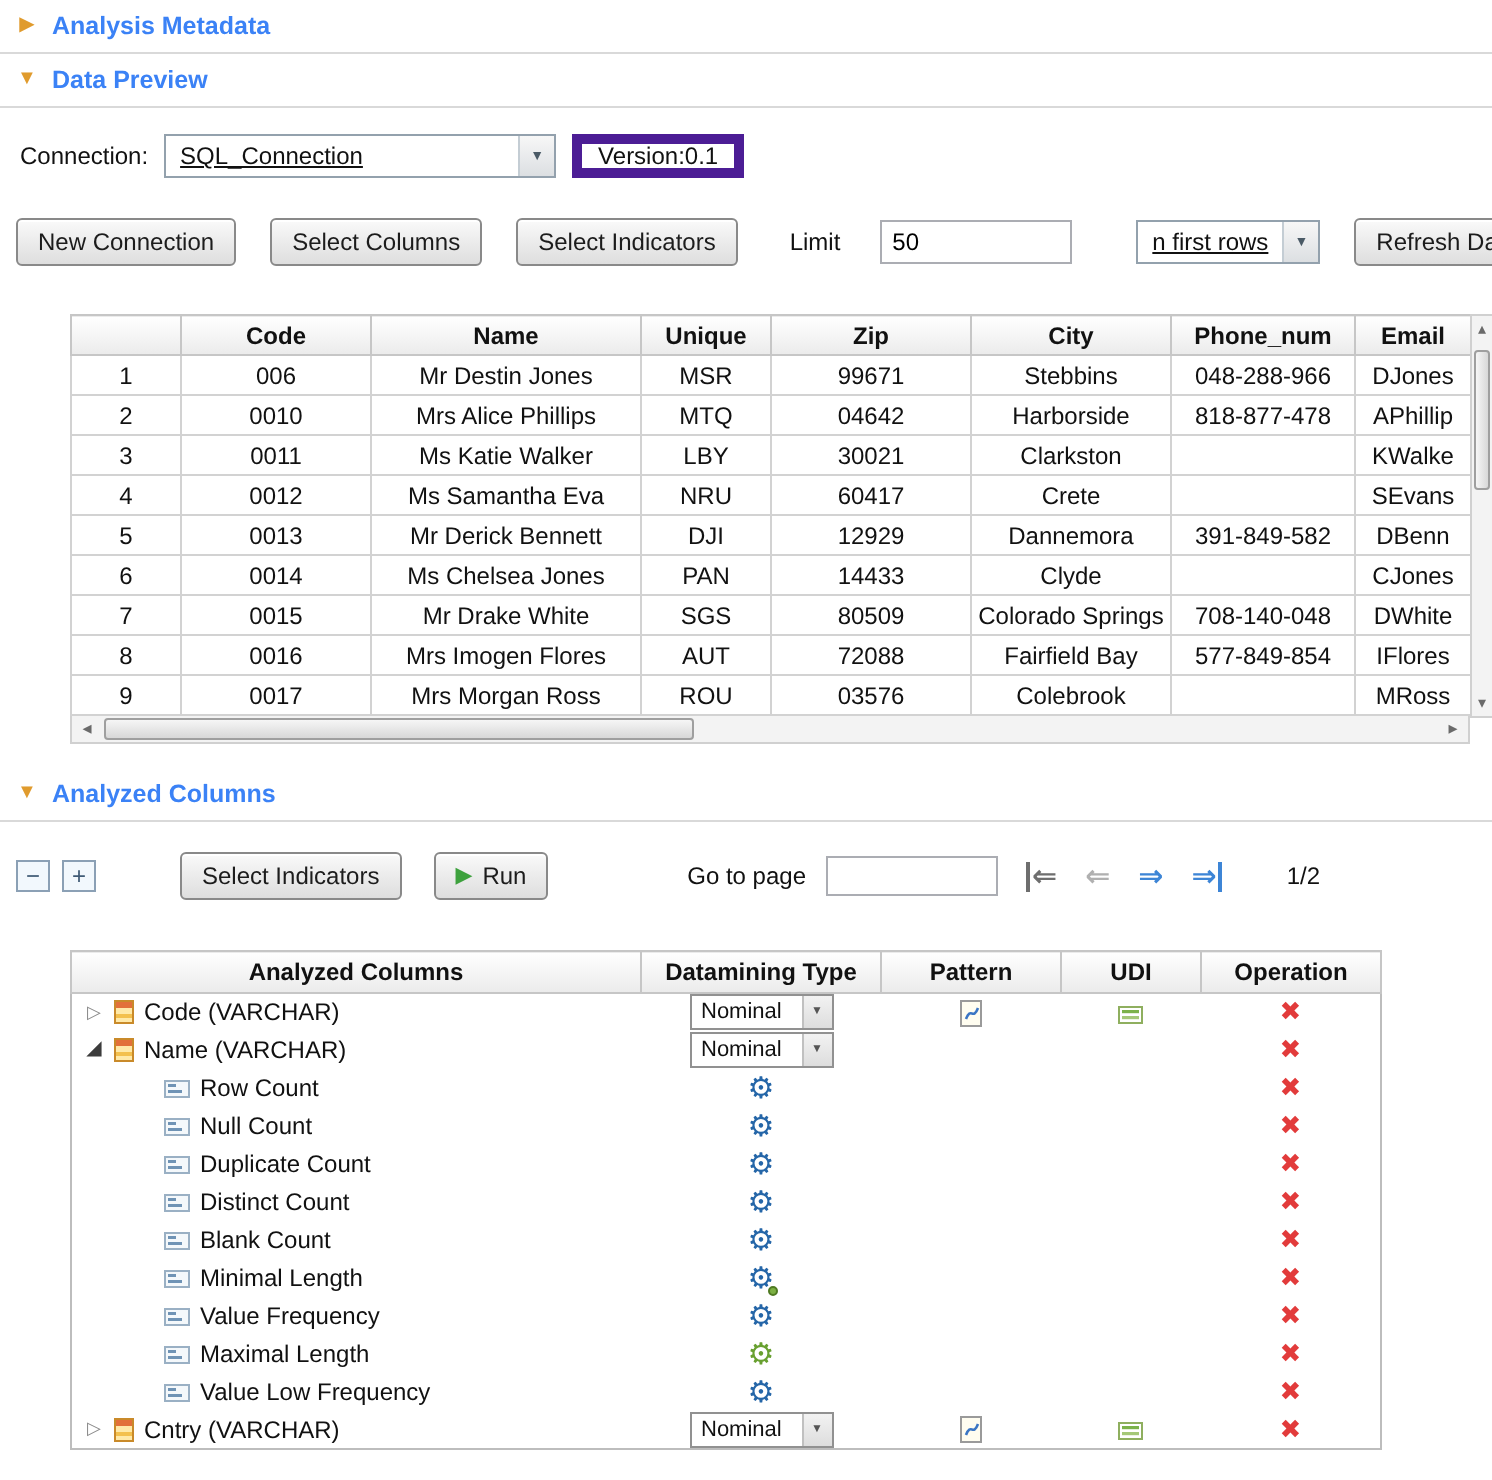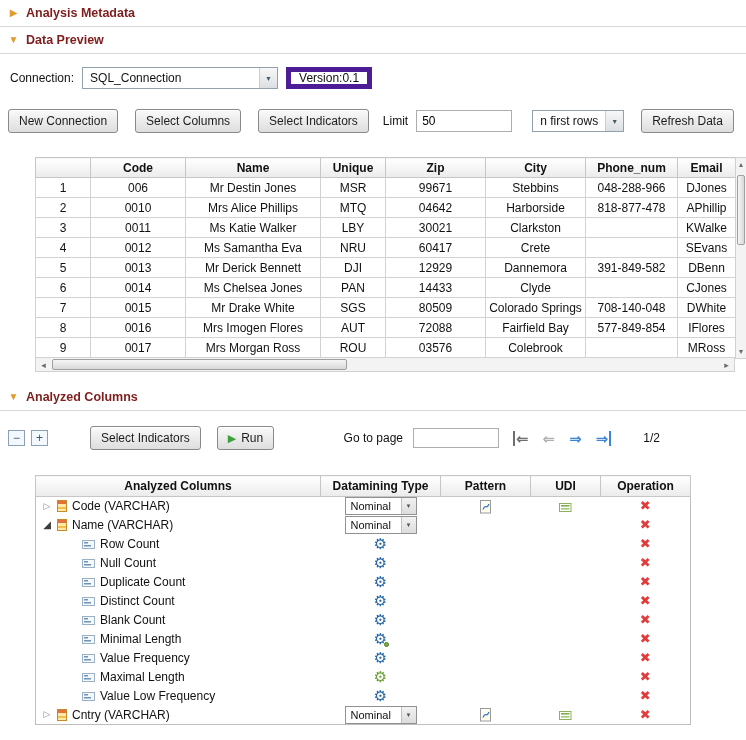--- a/index.html
+++ b/index.html
@@ -3,39 +3,39 @@
 <meta charset="utf-8">
 <style>
   * { margin:0; padding:0; box-sizing:border-box; }
   html,body { width:746px; height:740px; overflow:hidden; background:#ffffff;
     font-family:"Liberation Sans","DejaVu Sans",sans-serif; font-size:12px; color:#111; }
   .page { position:relative; width:746px; height:740px; overflow:hidden; }
 
   
   .sec-head { display:flex; align-items:center; gap:7px; height:26px; padding:0 8px; }
   .twistie { font-size:10px; color:#e09b2d; width:11px; text-align:center; line-height:1; }
-  .sec-title { font-weight:bold; color:#7f1d1d; font-size:12.5px; }
+  .sec-title { font-weight:bold; color:#3b82f6; font-size:12.5px; }
   .hr { border-bottom:1px solid #d9d9d9; height:0; }
 
   
   .conn-row { display:flex; align-items:center; margin:13px 0 0 10px; gap:8px; }
   .combo { display:inline-flex; align-items:stretch; height:22px; border:1px solid #93a1ad; background:#fff; }
-  .combo .val { display:flex; align-items:center; padding:0 7px; flex:1; overflow:hidden; white-space:nowrap; }
+  .combo .val { display:flex; align-items:center; padding:0 7px; flex:1; overflow:hidden; white-space:nowrap;text-decoration:underline; }
   .combo .drop { width:18px; border-left:1px solid #c4cdd4; background:linear-gradient(#f7f7f7,#dcdfe2);
     display:flex; align-items:center; justify-content:center; font-size:7px; color:#4a5a66; }
   .combo.conn { width:196px; }
   .combo.rowsmode { width:92px; margin-left:20px; }
   .version-box { height:22px; border:5px solid #4c1d95; display:flex; align-items:center; padding:0 8px; }
 
   
-  .btn-row { display:flex; align-items:center; margin:20px 0 0 8px; }
+  .btn-row { display:flex; align-items:center; margin:20px 0 0 8px;gap:12px; }
   .btn { height:24px; display:inline-flex; align-items:center; gap:5px; padding:0 10px;
     border:1px solid #898989; border-radius:3px; background:linear-gradient(#fafafa,#ececec 48%,#dedede);
     box-shadow:inset 0 1px 0 #fff; font-size:12px; color:#1c1c1c; white-space:nowrap; }
-  .mlx { margin-left:17px; }
+  .mlx { margin-left:5px; }
   .limit-label { margin-left:14px; }
   .text-input { height:22px; border:1px solid #abadb3; padding:0 5px; font-size:12px;
     font-family:"Liberation Sans","DejaVu Sans",sans-serif; }
   .limit-input { width:96px; margin-left:8px; }
   .play { color:#3da13d; font-size:11px; line-height:1; }
 
   
   .tablewrap { position:relative; margin:24px 0 0 35px; width:711px; }
   table { border-collapse:collapse; table-layout:fixed; }
   .dtable { width:700px; border:1px solid #b5b5b5; }

